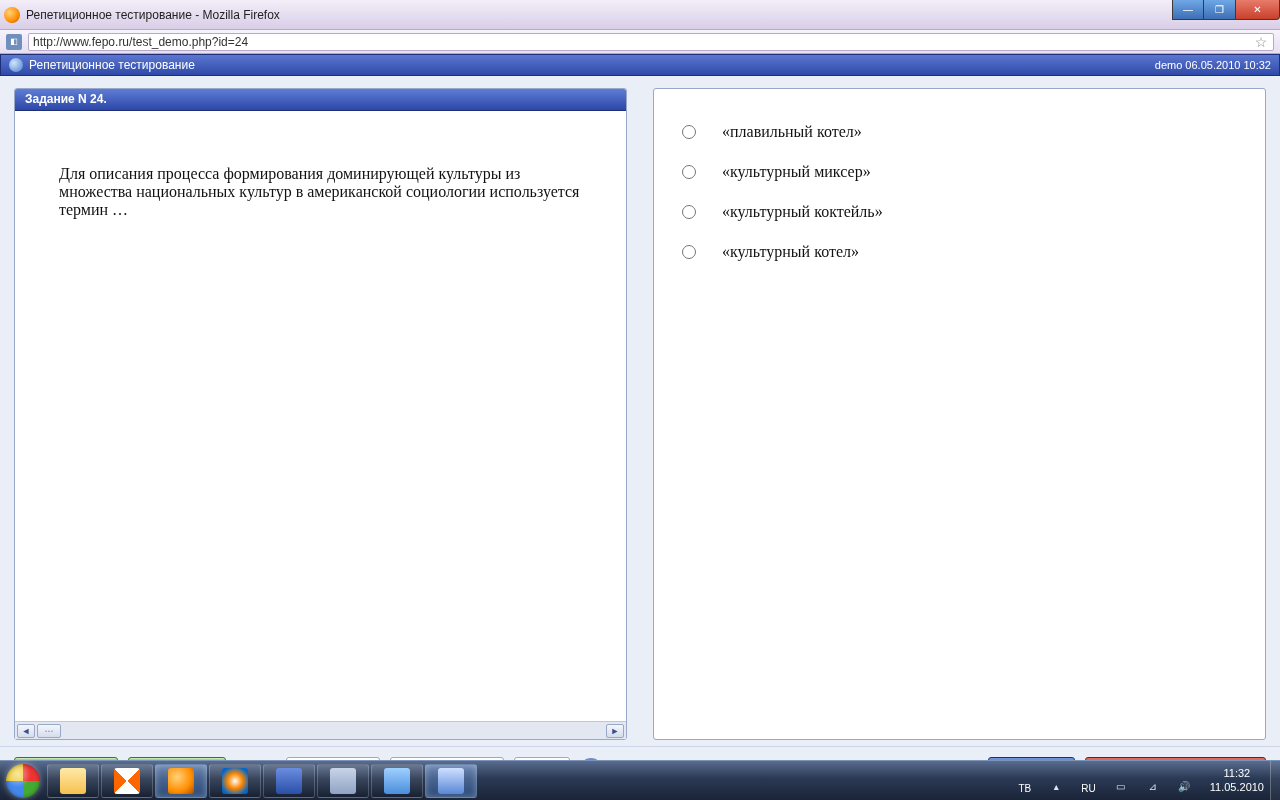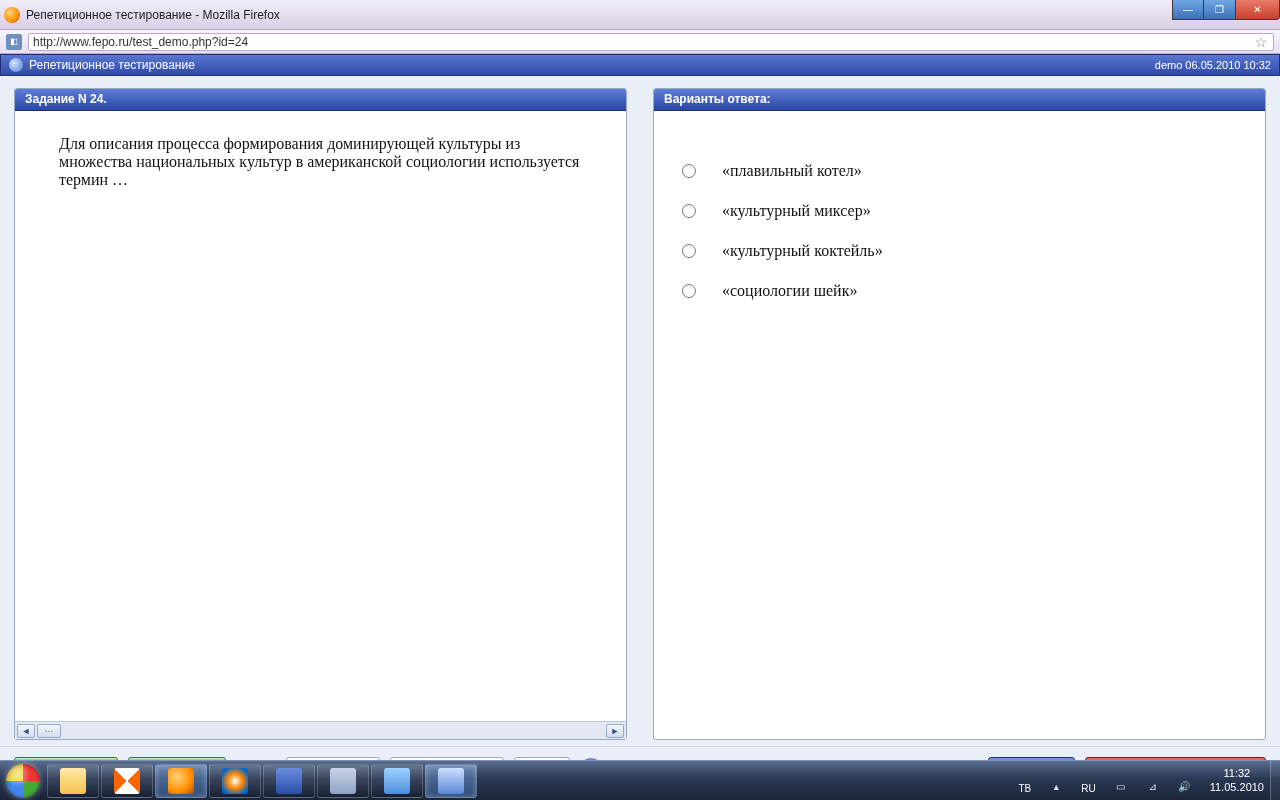--- a/index.html
+++ b/index.html
@@ -23,26 +23,26 @@
 
   
   .app-bar { height:22px; background:linear-gradient(#5b77d1,#2f49a8); border:1px solid #1e2f78; display:flex; align-items:center; padding:0 8px; color:#fff; font-size:12px; }
   .app-bar .globe { width:14px; height:14px; background:radial-gradient(circle at 35% 35%, #cfe4ff, #4a7ec9); border-radius:50%; margin-right:6px; }
   .app-bar .demo { margin-left:auto; font-size:11px; }
 
   
   .content-wrap { background:#eaeef7; height:calc(100% - 22px - 24px - 22px - 40px - 22px); padding:12px 14px 6px; display:flex; flex-direction:column; }
   .panels { display:flex; gap:26px; flex:1; min-height:0; }
 
-  .panel { background:#fff; border:1px solid #9aa8c7; border-radius:3px; display:flex; flex-direction:column; }
+  .panel { background:#fff; border:1px solid #9aa8c7; border-radius:3px; display:flex; flex-direction:column;gap:30px; }
   .panel.left { flex:1; }
   .panel.right { flex:1; }
   .panel-header { height:22px; background:linear-gradient(#5f7dd6,#2c47a6); color:#fff; font-weight:bold; font-size:12px; padding:3px 10px; border-radius:2px 2px 0 0; border-bottom:1px solid #1e2f78; }
   .panel-body { flex:1; padding:24px 44px 8px; font-family:Georgia, 'Times New Roman', serif; font-size:16px; color:#111; overflow:auto; }
-  .panel-body.answers { padding:24px 28px;margin-top:17px; }
+  .panel-body.answers { padding:24px 28px; }
   .answer-row { display:flex; align-items:center; gap:26px; margin:10px 0 22px; }
   .answer-row input[type=radio] { width:14px; height:14px; }
   .panel-scrollbar { height:18px; background:#e3e7f2; border-top:1px solid #bcc6dd; display:flex; align-items:center; padding:0 2px; gap:2px; }
   .sb-btn { width:18px; height:14px; background:linear-gradient(#f4f6fc,#d4dcec); border:1px solid #9aa8c7; border-radius:2px; display:flex; align-items:center; justify-content:center; font-size:9px; color:#3a4e88; }
 
   
   .controls-row { background:#eaeef7; padding:10px 14px; display:flex; align-items:center; gap:10px; border-top:1px solid #cdd6e8; }
   .nav-btn { height:24px; background:linear-gradient(#9fe07f,#5cb738); border:1px solid #2f7d16; border-radius:3px; color:#fff; font-weight:bold; font-size:11px; padding:0 8px; display:flex; align-items:center; gap:6px; cursor:pointer; box-shadow:inset 0 1px 0 rgba(255,255,255,.4); }
   .nav-btn .tri { width:0; height:0; }
   .nav-btn.prev .tri { border-top:5px solid transparent; border-bottom:5px solid transparent; border-right:7px solid #fff; }
@@ -119,37 +119,36 @@
       <div class="panel-body">Для описания процесса формирования доминирующей культуры из множества национальных культур в американской социологии используется термин …</div>
       <div class="panel-scrollbar">
         <div class="sb-btn">◄</div>
         <div class="sb-btn" style="width:24px;">⋯</div>
         <div style="flex:1"></div>
         <div class="sb-btn">►</div>
       </div>
     </div>
 
     <div class="panel right">
-      <div class="panel-header">Варианты ответа:</div>
       <div class="panel-body answers" id="answers-body">
           <div class="answer-row">
             <input type="radio" name="ans" style="">
             <span>«плавильный котел»</span>
           </div>
           <div class="answer-row">
             <input type="radio" name="ans" style="">
             <span>«культурный миксер»</span>
           </div>
           <div class="answer-row">
             <input type="radio" name="ans" style="">
             <span>«культурный коктейль»</span>
           </div>
           <div class="answer-row">
             <input type="radio" name="ans" style="">
-            <span>«социологии шейк»</span>
+            <span>«культурный котел»</span>
           </div>
         </div>
     </div>
   </div>
 </div>
 
 <div class="controls-row">
   <div class="nav-btn prev">
     <span class="tri"></span>
     <span>Предыдущий</span>

